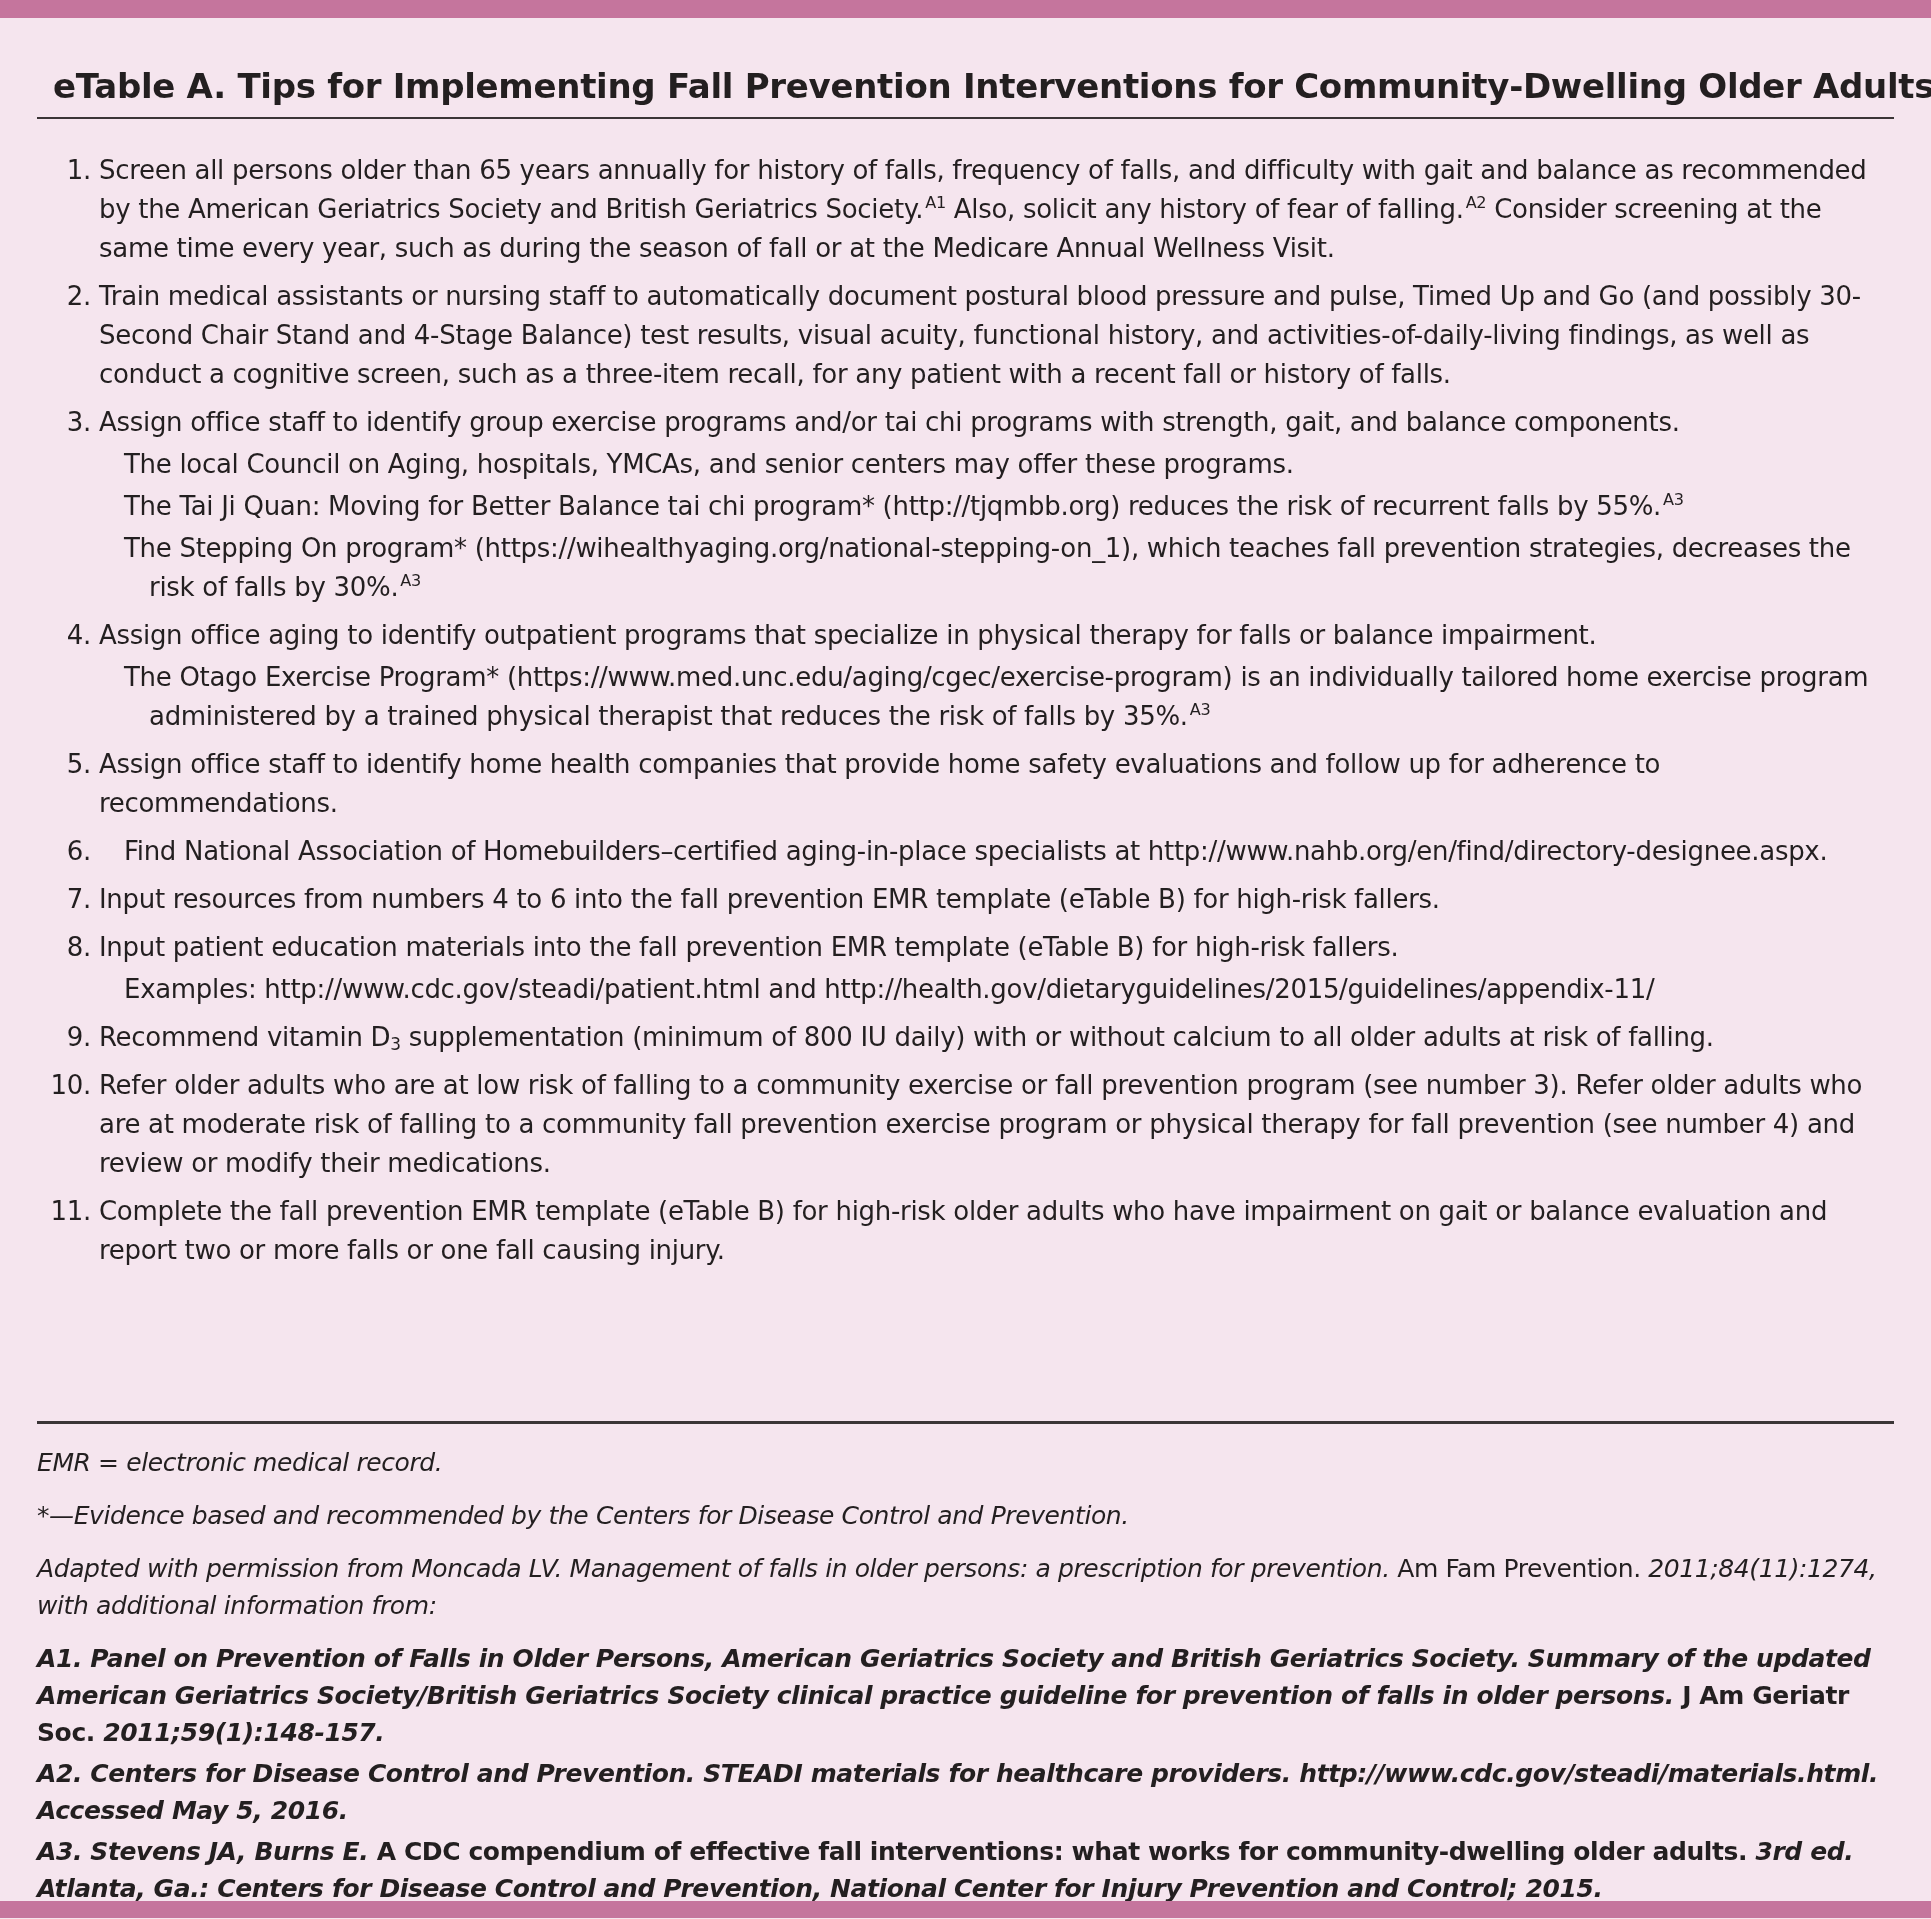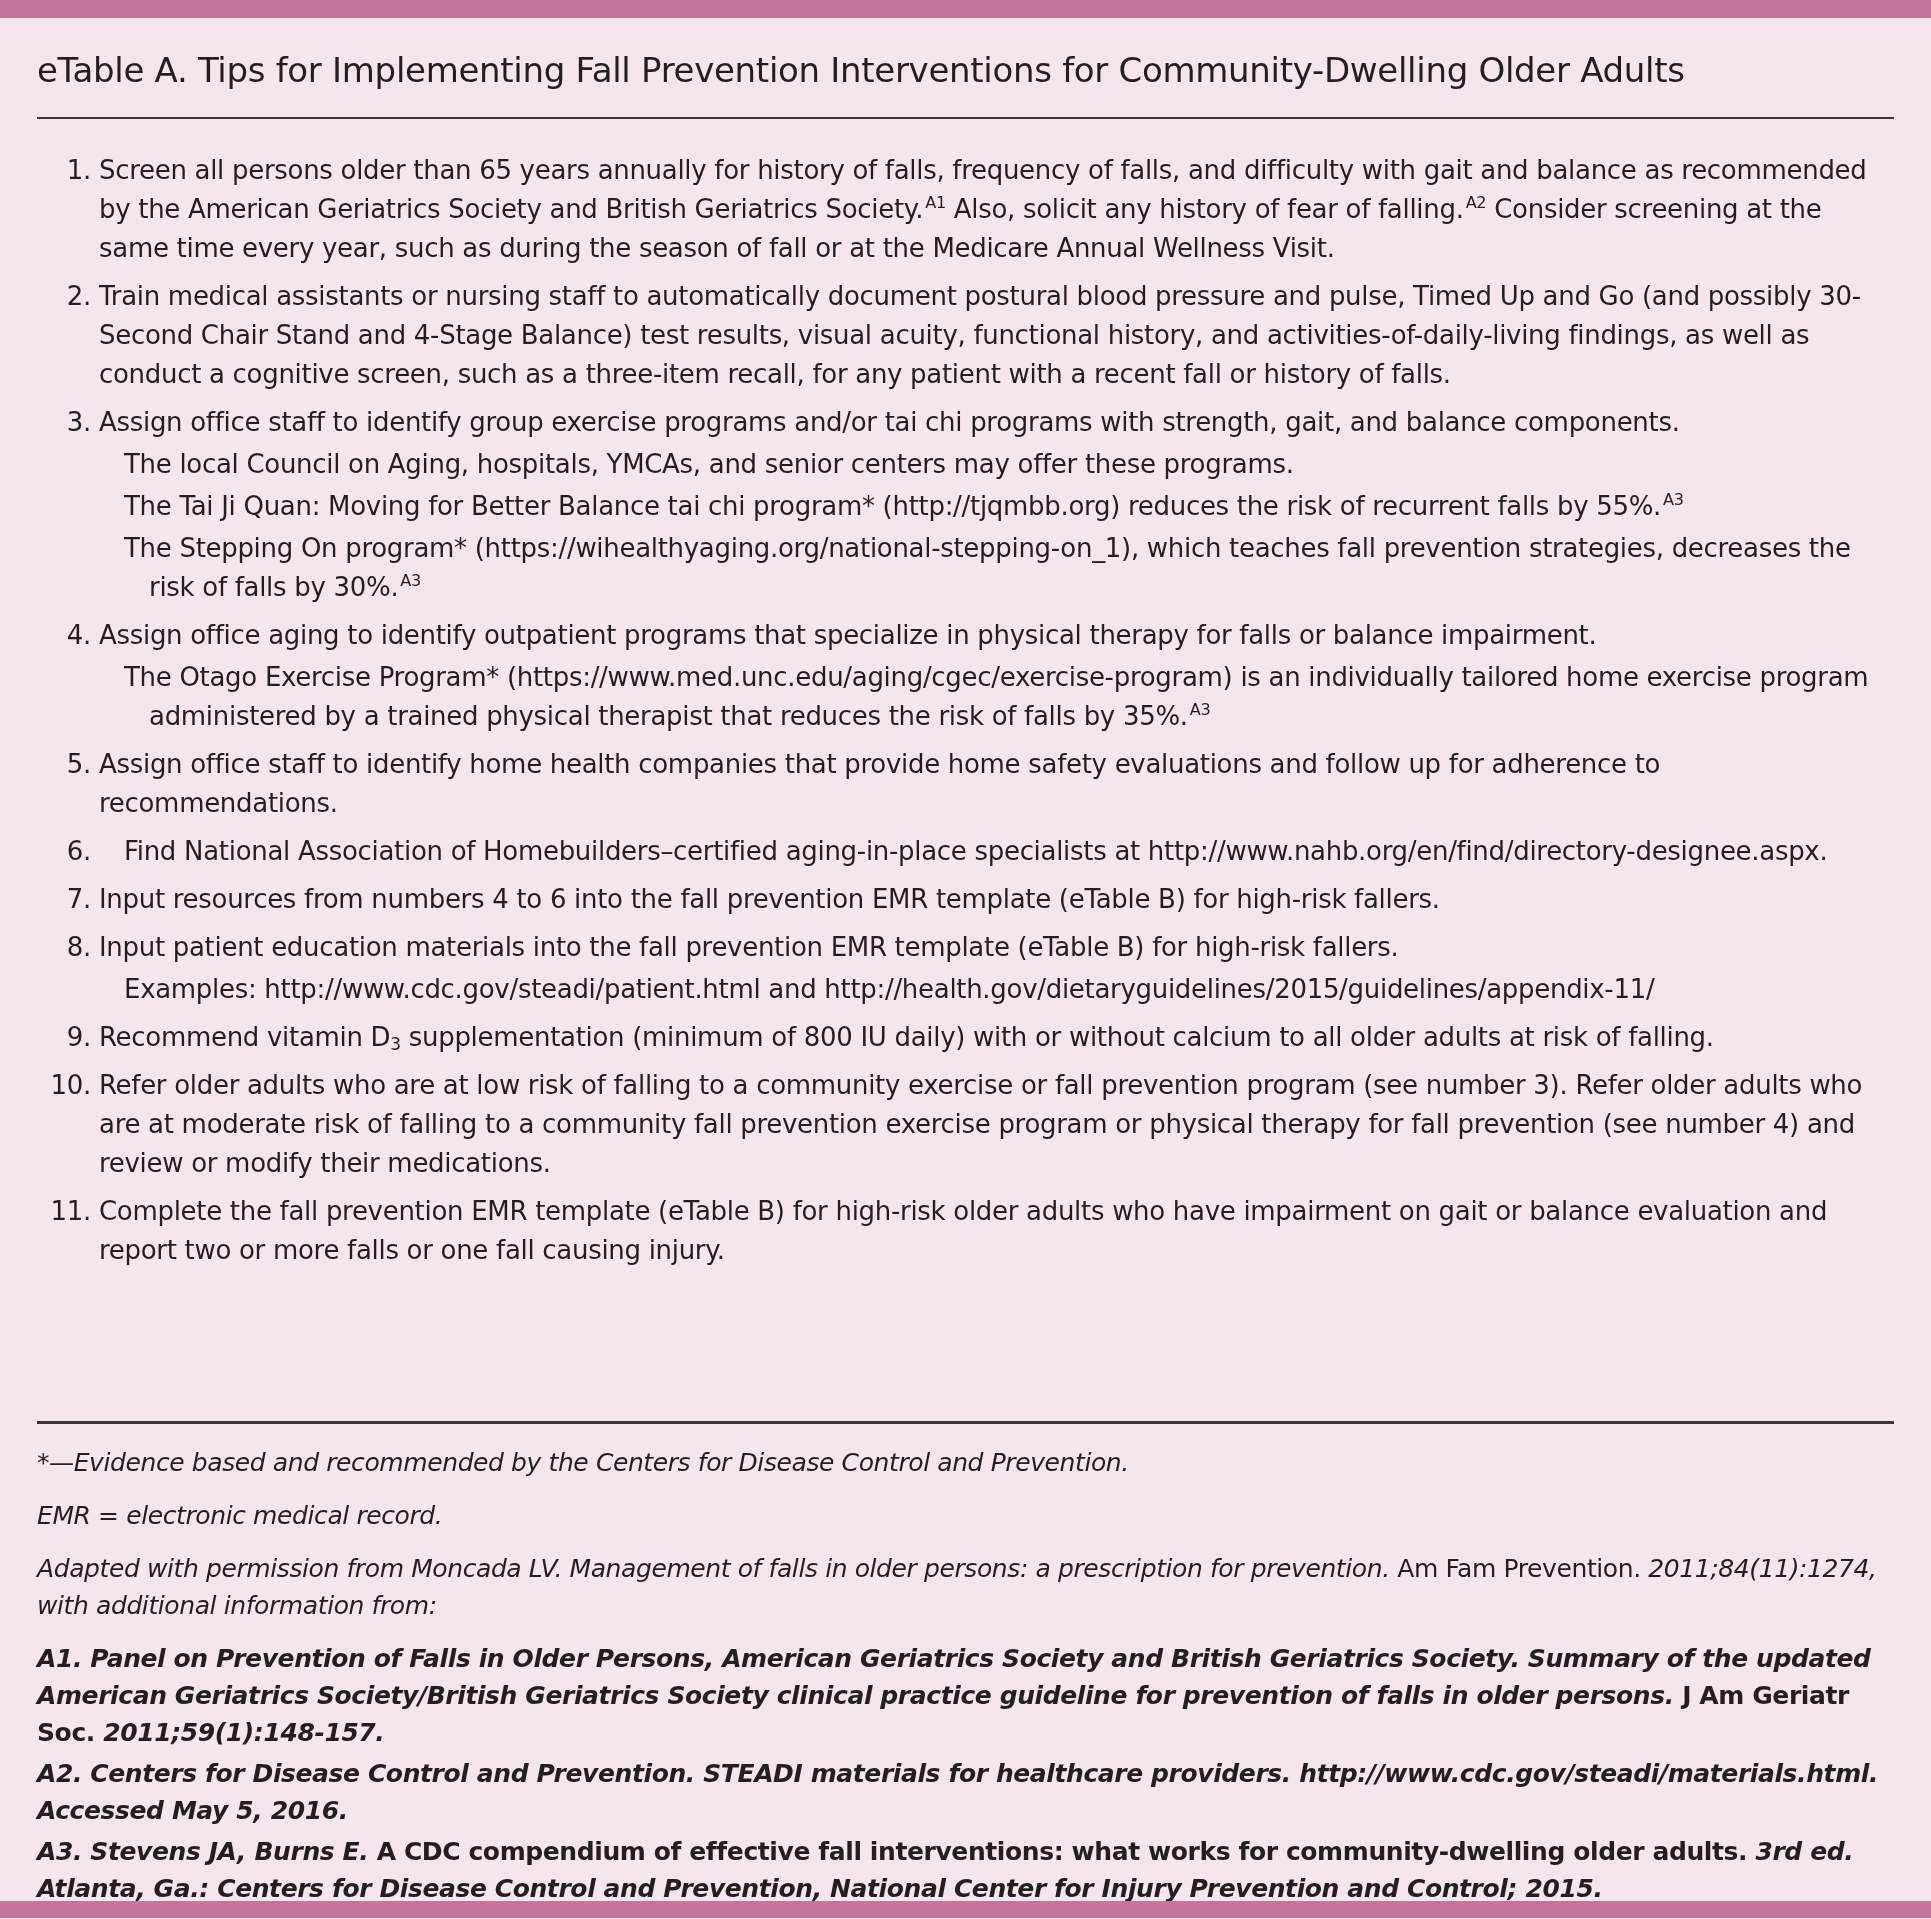--- a/index.html
+++ b/index.html
@@ -8,22 +8,22 @@
     background: #f5e5ee;
     font-family: "DejaVu Sans", "Liberation Sans", sans-serif;
     color: #231f20;
     position: relative;
   }
   .bar { position: absolute; left: 0; width: 1932px; background: #c5759d; }
   .bar.top { top: 0; height: 18px; }
   .bar.bottom { top: 1901px; height: 17px; }
   .title {
     position: absolute; left: 37px; top: 48px; width: 1861px;
-    font-size: 34px; font-weight: normal; letter-spacing: -0.3px;
-    white-space: nowrap; margin: 0; line-height: 44px;
+    font-size: 34px; font-weight: bold; letter-spacing: -0.3px;
+    white-space: nowrap; margin: 16px; line-height: 44px;
   }
   .rule { position: absolute; left: 37px; width: 1857px; height: 2px; background: #3a3536; }
   .rule.r1 { top: 117px; }
   .rule.r2 { top: 1421px; height: 3px; }
   .body-list {
     position: absolute; left: 0; top: 151px; width: 1932px;
     list-style: none; margin: 0; padding: 0;
     font-size: 26px; line-height: 39px; letter-spacing: -0.3px;
   }
   .item { position: relative; padding-left: 99px; padding-right: 38px; margin-bottom: 9px; }
@@ -98,22 +98,22 @@
   </li>
   <li class="item">
     <span class="num">11.</span>
     <span>Complete the fall prevention EMR template (eTable B) for high-risk older adults who have impairment on gait or balance evaluation and report two or more falls or one fall causing injury.</span>
   </li>
 </ol>
 
 <div class="rule r2"></div>
 
 <div class="notes">
+  <p class="note">EMR = electronic medical record.</p>
   <p class="note">*—Evidence based and recommended by the Centers for Disease Control and Prevention.</p>
-  <p class="note">EMR = electronic medical record.</p>
   <p class="note"><span>Adapted with permission from Moncada LV. Management of falls in older persons: a prescription for prevention.</span><span class="roman"> Am Fam Prevention.</span><span> 2011;84(11):1274, with additional information from:</span></p>
   <p class="note tight"><span>A1. Panel on Prevention of Falls in Older Persons, American Geriatrics Society and British Geriatrics Society. Summary of the updated American Geriatrics Society/British Geriatrics Society clinical practice guideline for prevention of falls in older persons.</span><span class="roman"> J Am Geriatr Soc.</span><span> 2011;59(1):148-157.</span></p>
   <p class="note tight"><span>A2. Centers for Disease Control and Prevention. STEADI materials for healthcare providers. http://www.cdc.gov/steadi/materials.html. Accessed May 5, 2016.</span></p>
   <p class="note tight"><span>A3. Stevens JA, Burns E.</span><span class="roman"> A CDC compendium of effective fall interventions: what works for community-dwelling older adults.</span><span> 3rd ed. Atlanta, Ga.: Centers for Disease Control and Prevention, National Center for Injury Prevention and Control; 2015.</span></p>
 </div>
 
 <div class="bar bottom"></div>
 
 
 </body></html>

